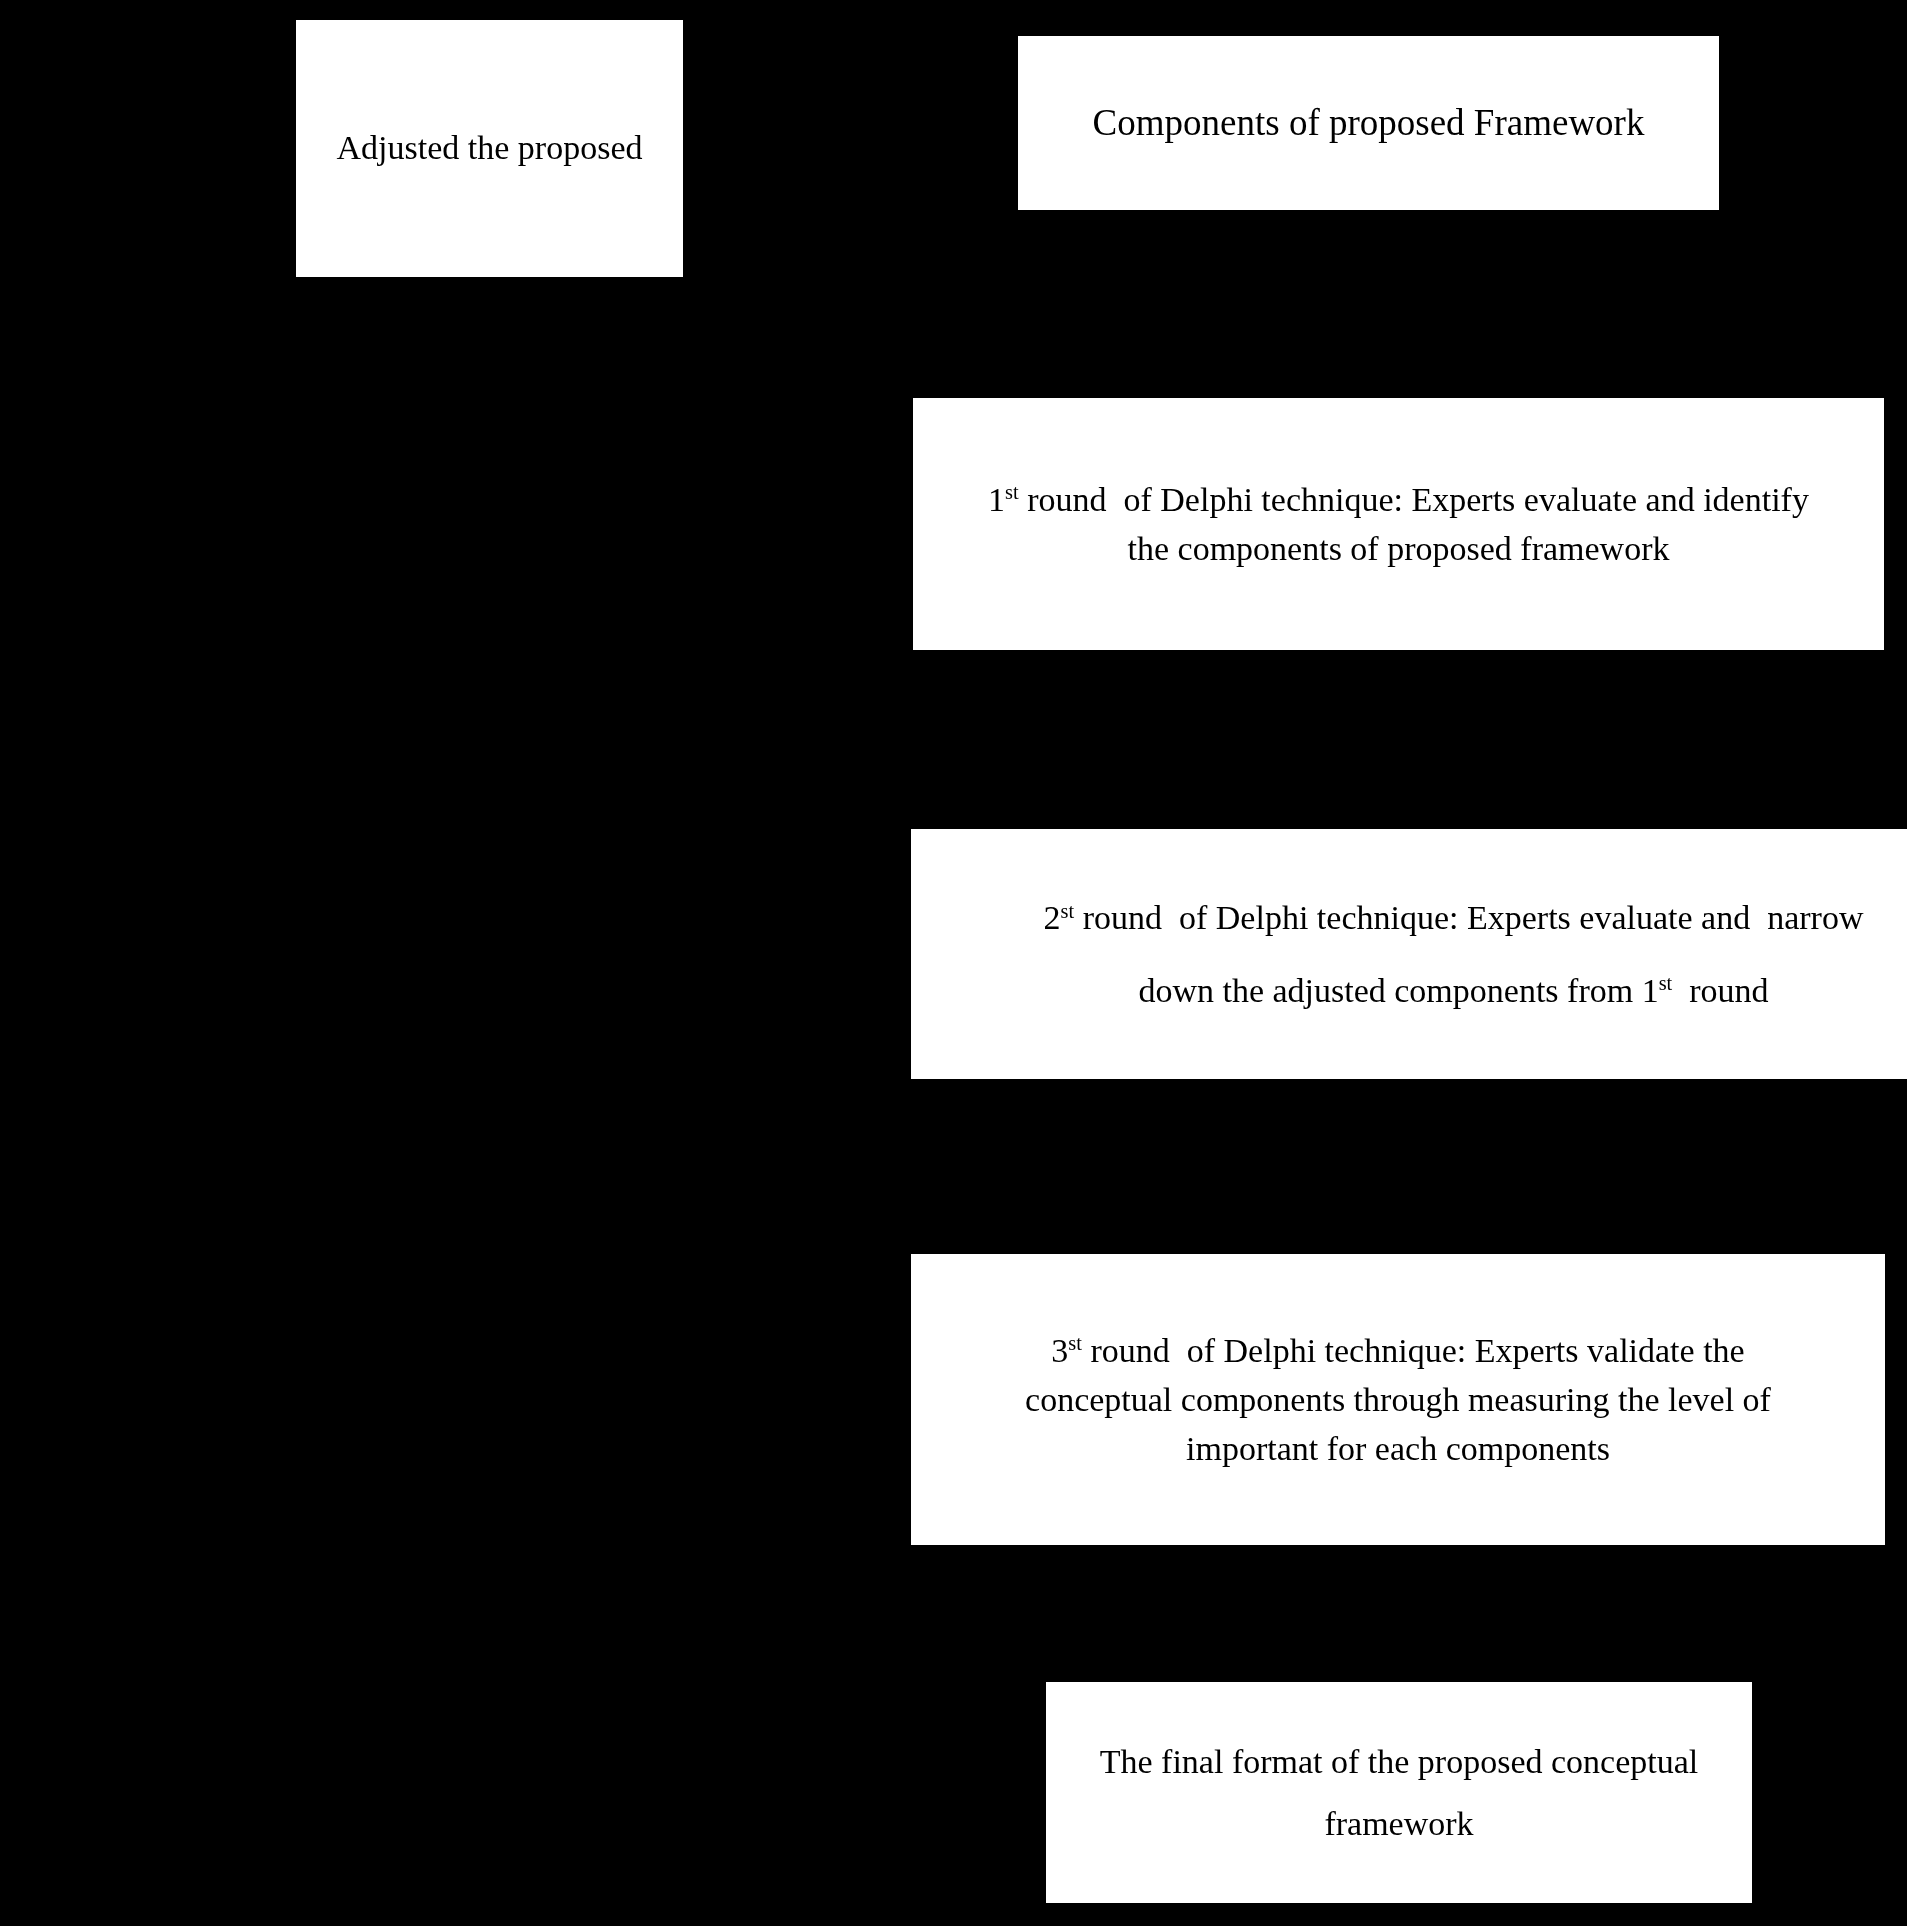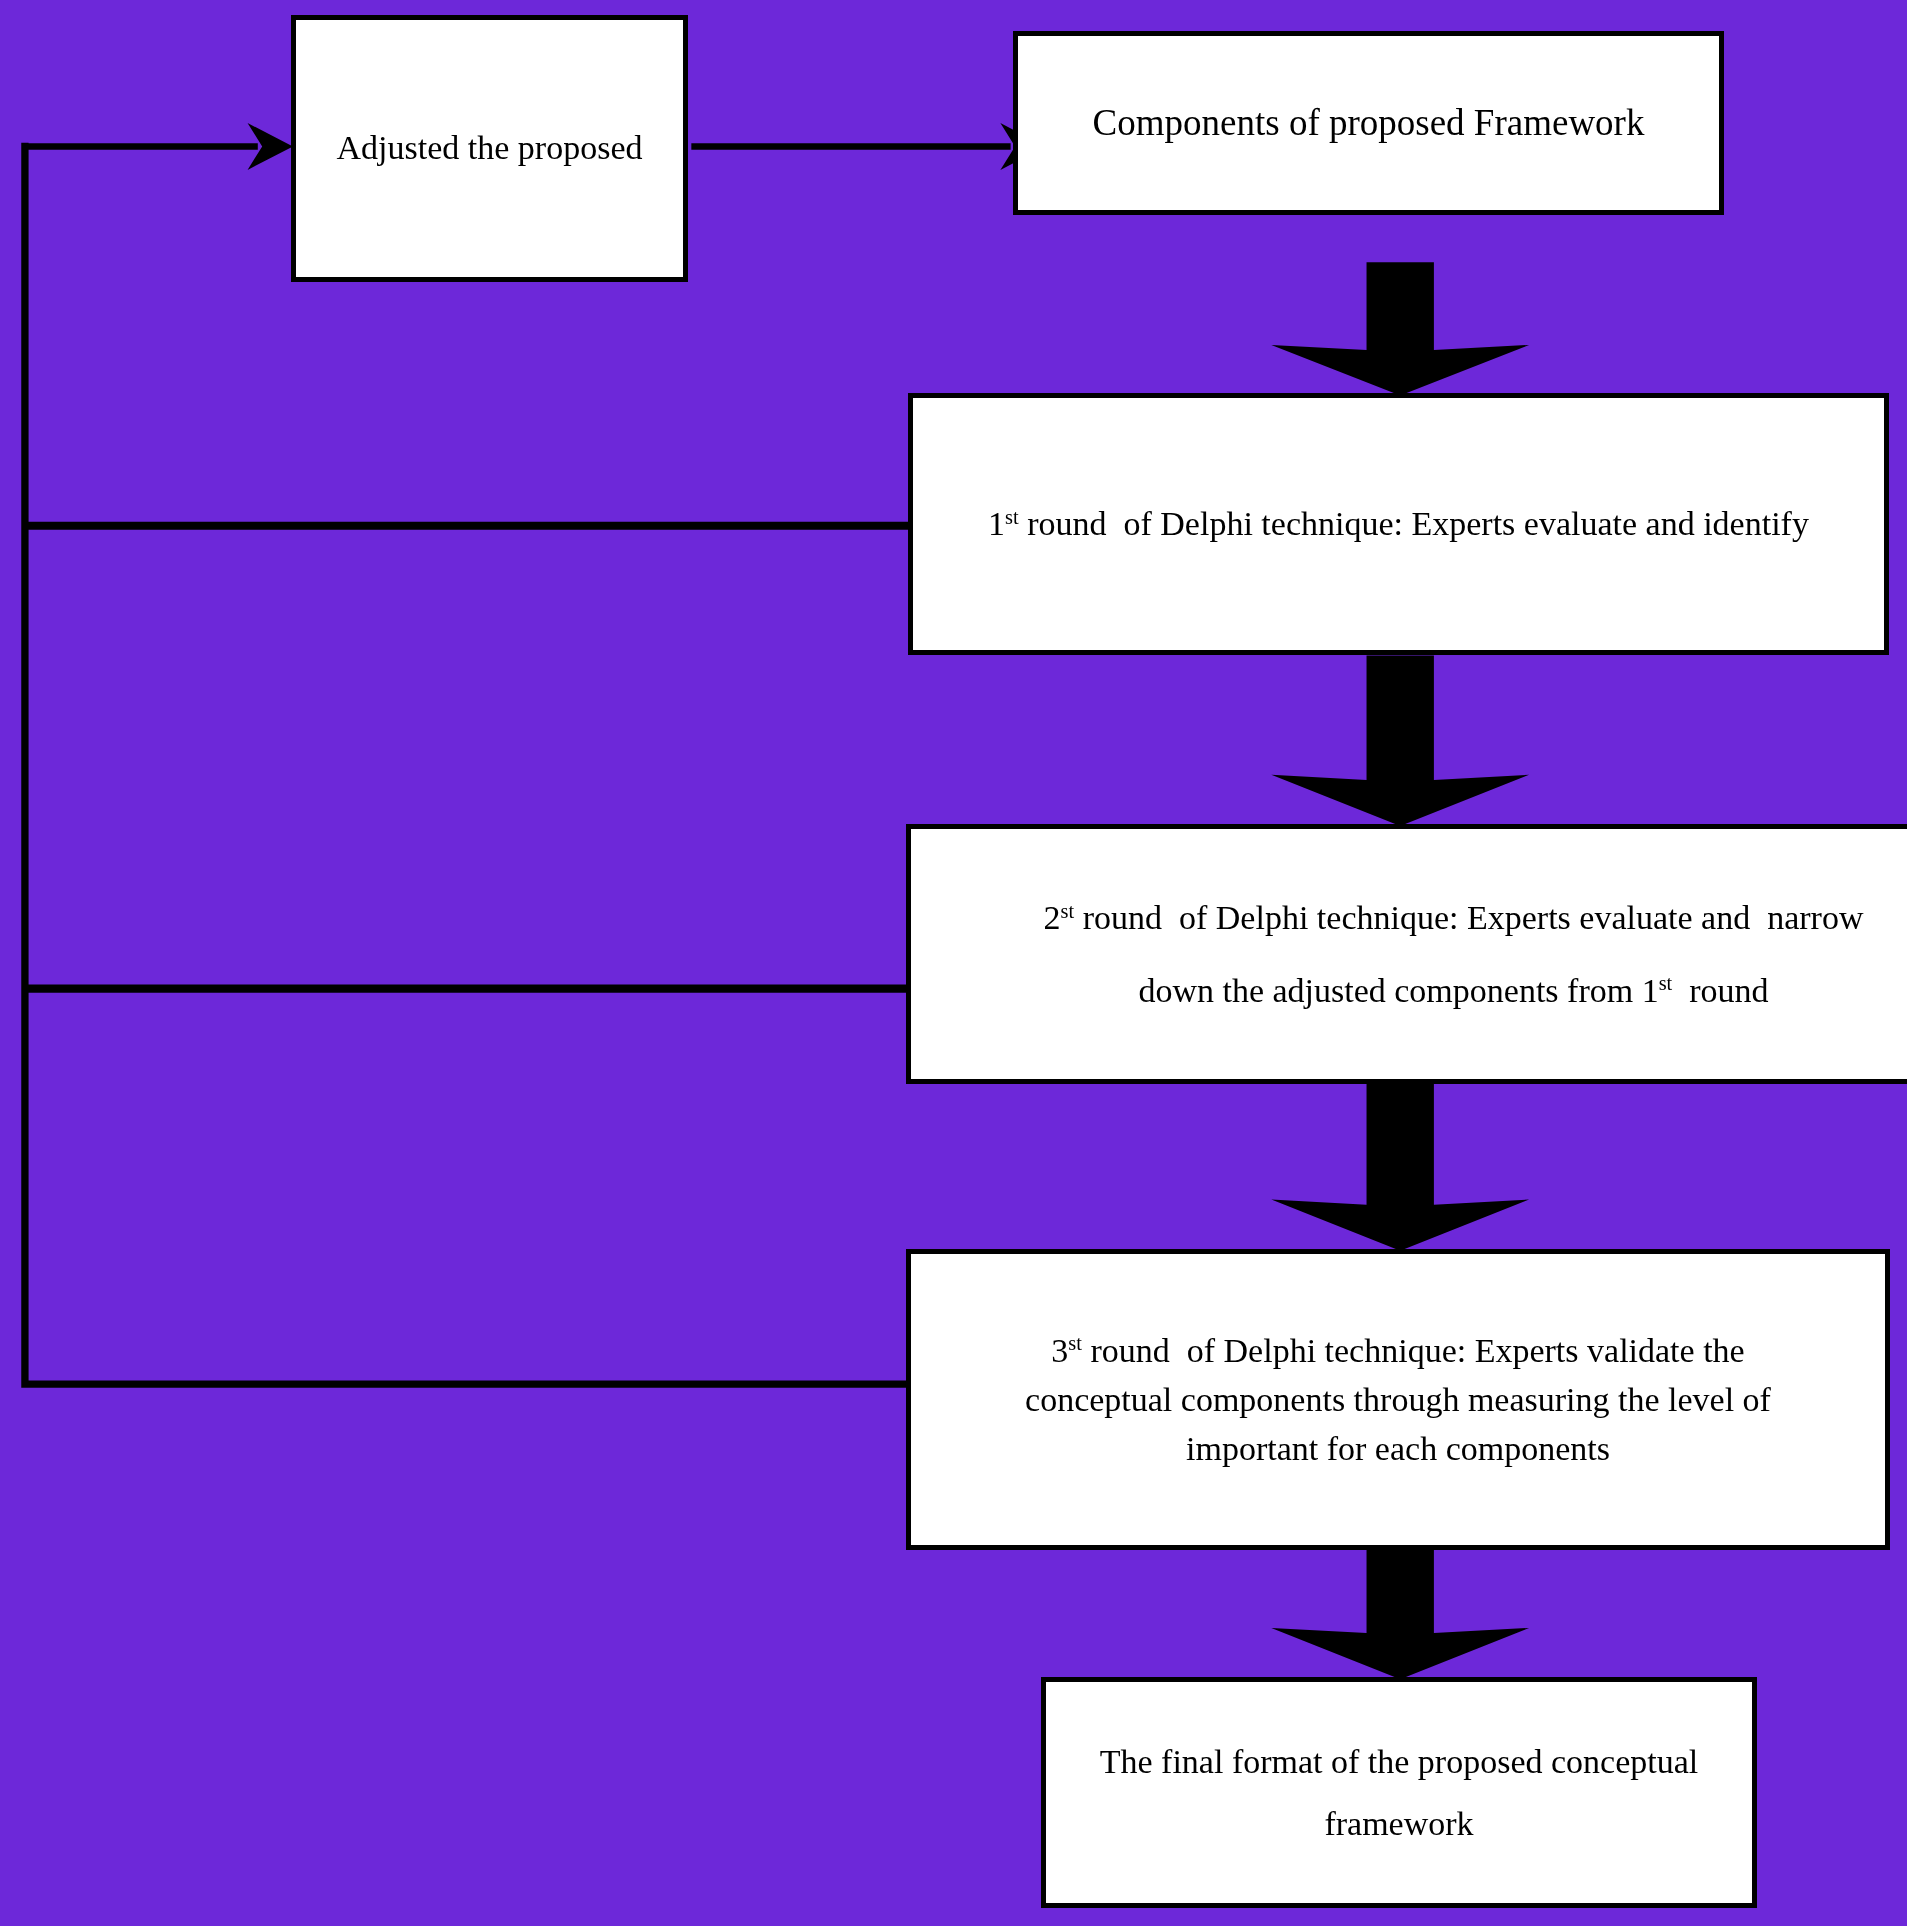--- a/index.html
+++ b/index.html
@@ -9,21 +9,21 @@
   }
   body {
     width: 1907px;
     height: 1926px;
     overflow: hidden;
   }
   .figure {
     position: relative;
     width: 1907px;
     height: 1926px;
-    background: #6d28d9;
+    background: #000000;
     font-family: "Liberation Serif", "DejaVu Serif", serif;
     color: #000000;
   }
   .wires {
     position: absolute;
     left: 0;
     top: 0;
     width: 1907px;
     height: 1926px;
   }
@@ -89,20 +89,21 @@
   <div class="box box-adjusted">
       <div class="line"><span>Adjusted the proposed</span></div>
     </div>
 
   <div class="box box-components">
       <div class="line"><span>Components of proposed Framework</span></div>
     </div>
 
   <div class="box box-round1">
       <div class="line"><span>1</span><sup>st</sup><span> round  of Delphi technique: Experts evaluate and identify</span></div>
+      <div class="line"><span>the components of proposed framework</span></div>
     </div>
 
   <div class="box box-round2">
       <div class="line"><span>2</span><sup>st</sup><span> round  of Delphi technique: Experts evaluate and  narrow</span></div>
       <div class="line"><span>down the adjusted components from 1</span><sup>st</sup><span>  round</span></div>
     </div>
 
   <div class="box box-round3">
       <div class="line"><span>3</span><sup>st</sup><span> round  of Delphi technique: Experts validate the</span></div>
       <div class="line"><span>conceptual components through measuring the level of</span></div>

